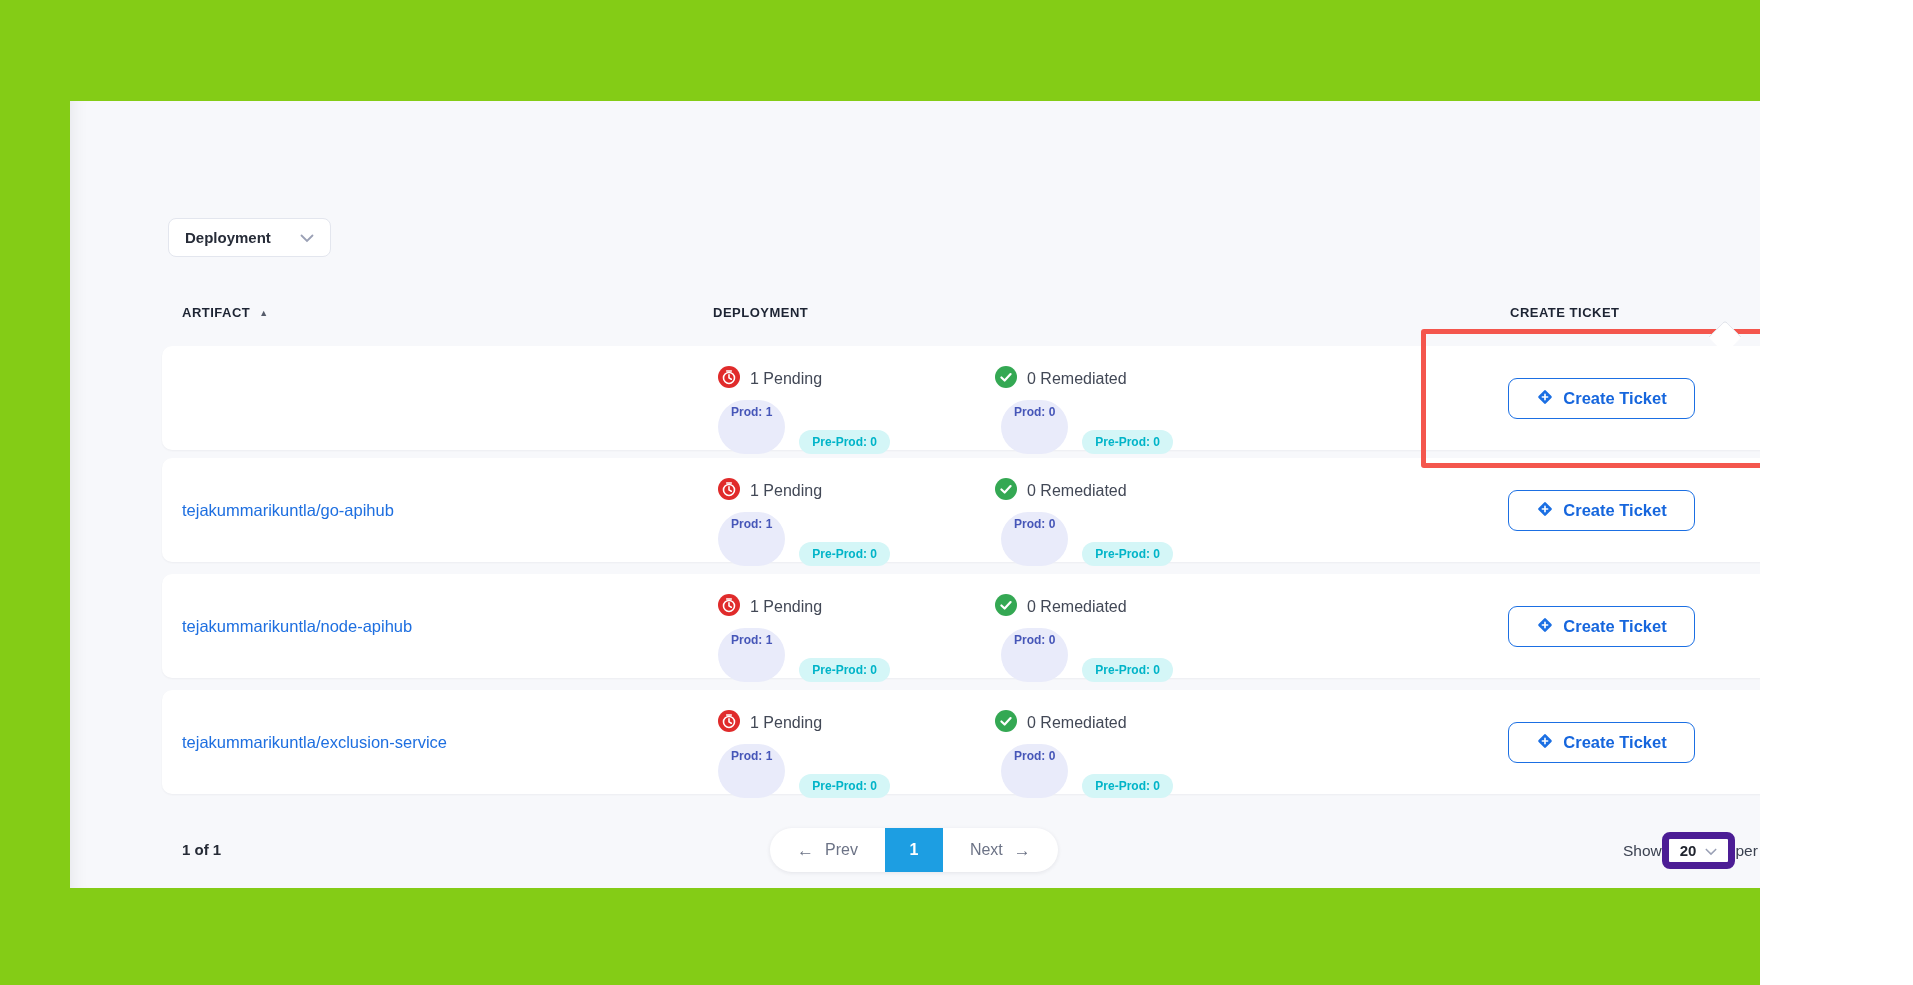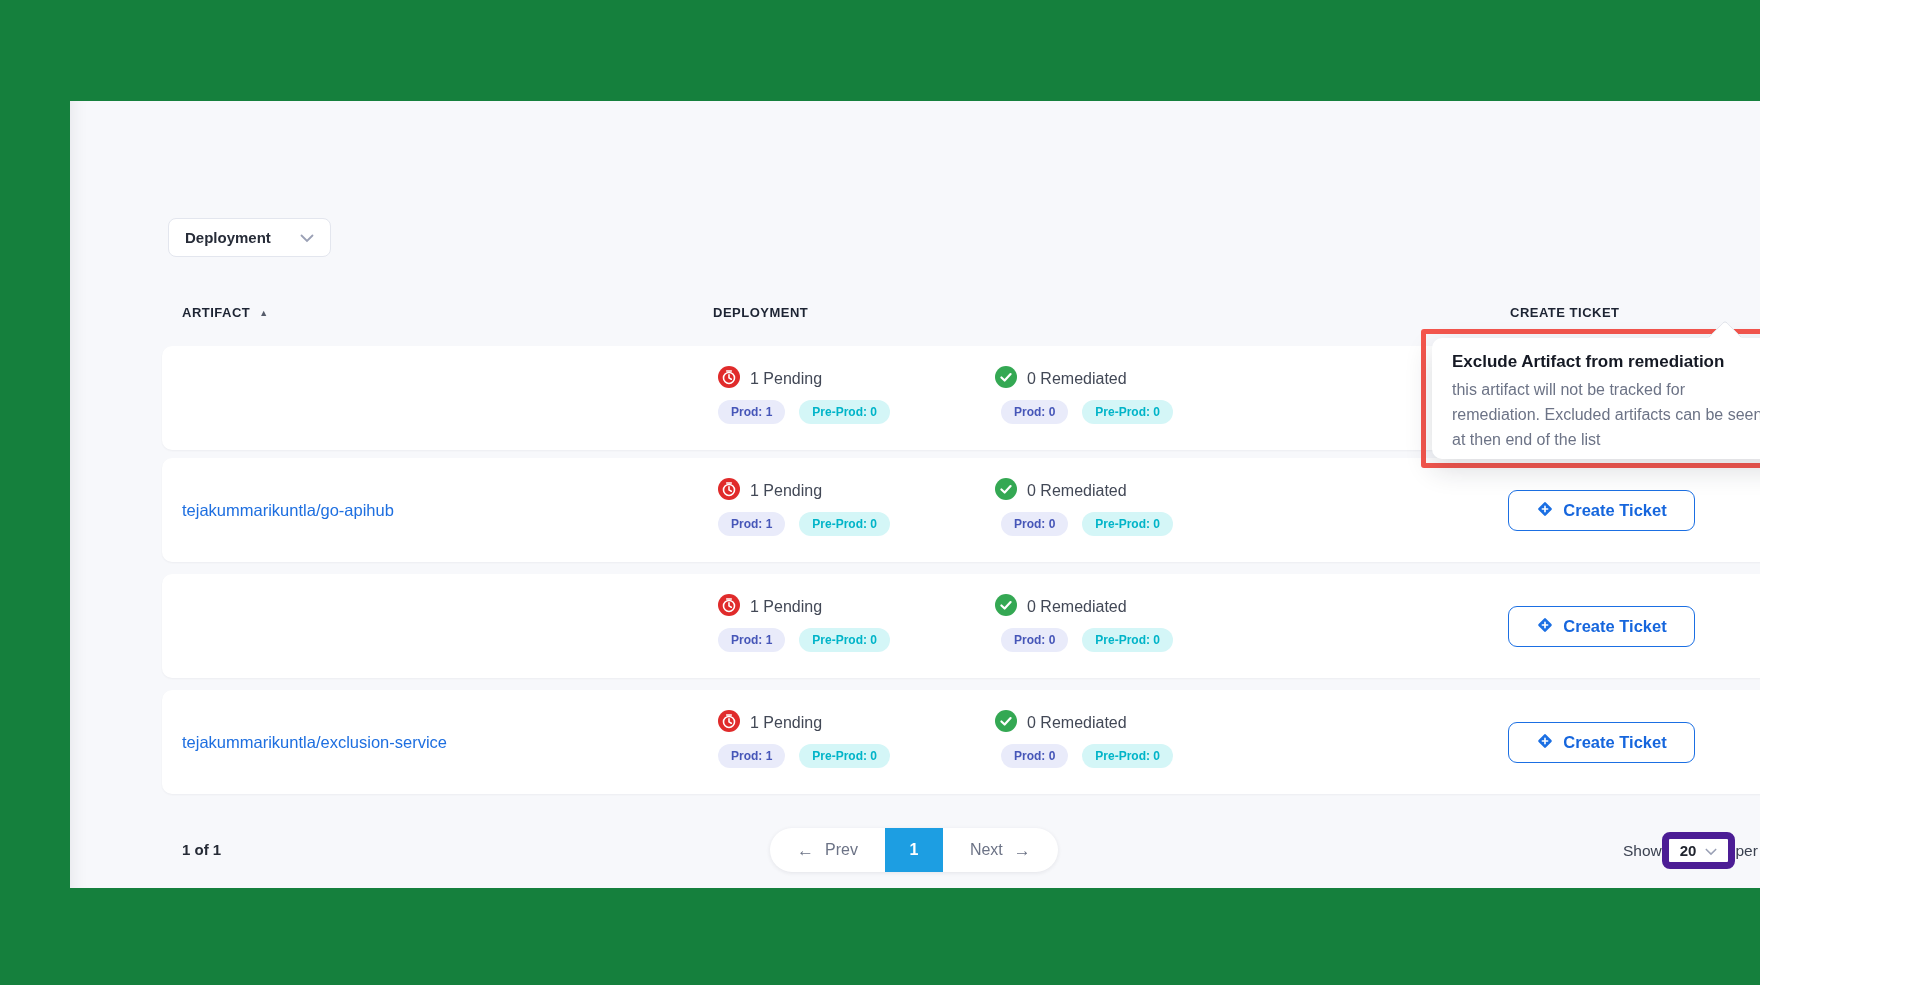--- a/index.html
+++ b/index.html
@@ -1,17 +1,17 @@
 <!DOCTYPE html>
 <html><head>
 <meta charset="utf-8">
 <style>
   * { box-sizing: border-box; margin: 0; padding: 0; }
   html,body { background:#fff; }
-  .page { position:relative; width:1760px; height:985px; background:#15803d;
+  .page { position:relative; width:1760px; height:985px; background:#84cc16;
           font-family:"Liberation Sans", sans-serif; overflow:hidden; }
 
   .panel { position:absolute; left:70px; top:101px; width:1731px; height:787px;
            background:#f7f8fb; box-shadow: inset 16px 0 18px -16px rgba(35,40,60,.10); }
 
   
   .filter-btn { position:absolute; height:39px; background:#fff; border:1px solid #e3e6ee;
                 border-radius:8px; display:flex; align-items:center; justify-content:space-between;
                 padding:0 16px; font-size:15px; font-weight:600; color:#272c38; cursor:pointer; }
   .filter-deployment { left:98px; top:117px; width:163px; }
@@ -33,21 +33,21 @@
   .artifact-link { position:absolute; left:20px; top:0; bottom:0; display:flex; align-items:center;
                    font-size:16.5px; color:#1e6fe0; cursor:pointer; }
   .grp-line1 { position:absolute; top:20px; display:flex; align-items:center; gap:10px;
                font-size:16px; color:#424856; }
   .grp-line2 { position:absolute; top:54px; display:flex; gap:14px; }
   .dep-1 { left:556px; } .dep-2 { left:556px; }
   .rem-1 { left:833px; } .rem-2 { left:839px; }
 
   .pill { border-radius:999px; padding:5px 13px; font-size:12px; font-weight:700; white-space:nowrap; }
   .pill-prod { background:#e9ebfa; color:#4656b8; }
-  .pill-pre  { background:#d4f6f7; color:#00b4c8; }
+  .pill-pre  { background:#d4f6f7; color:#00b4c8;margin-top:30px; }
 
   .create-btn { position:absolute; left:1346px; top:32px; width:187px; height:41px;
                 border:1.6px solid #1b6fe3; border-radius:9px; background:#fff; color:#1666dd;
                 font-weight:700; font-size:16.5px; display:flex; align-items:center;
                 justify-content:center; gap:9px; cursor:pointer; font-family:inherit; }
 
   .kebab { position:absolute; left:1618px; top:0; height:100%; width:30px; display:flex;
            flex-direction:column; justify-content:center; align-items:center; gap:4px; cursor:pointer; }
   .kebab i { width:5px; height:5px; border-radius:50%; display:block; }
   .kebab-blue i { background:#1b6fe3; }
@@ -186,20 +186,21 @@
         <span>Create Ticket</span>
       </button>
       <div class="kebab kebab-gray">
           <i></i>
           <i></i>
           <i></i>
         </div>
     </div>
 
     <div class="row row-3">
+      <a class="artifact-link">tejakummarikuntla/node-apihub</a>
       <div class="grp-line1 dep-1">
         <span><svg width="22" height="22" viewBox="0 0 24 24">
               <circle cx="12" cy="12" r="12" fill="#e02b2b"></circle>
               <circle cx="12" cy="13" r="6" stroke="#fff" stroke-width="1.7" fill="none"></circle>
               <path d="M12 13 L12 9.5 M12 13 L14.5 14.5 M9.5 5.5 L14.5 5.5" stroke="#fff" stroke-width="1.7" stroke-linecap="round"></path>
             </svg></span>
         <span>1 Pending</span>
       </div>
       <div class="grp-line2 dep-2">
         <span class="pill pill-prod">Prod: 1</span>
@@ -291,24 +292,20 @@
               <path d="M1.5 1.5 L7 7 L12.5 1.5" stroke="#9aa0b5" stroke-width="1.8" fill="none" stroke-linecap="round"></path>
             </svg>
         </span>
       </div>
       <span>per page</span>
     </div>
   </div>
 
   <div class="hl-box"></div>
   <div class="tip-caret"></div>
-  <div class="tip">
-    <h4>Exclude Artifact from remediation</h4>
-    <p>this artifact will not be tracked for remediation. Excluded artifacts can be seen at then end of the list</p>
-  </div>
 
   <div class="aida">
     <span>
       <svg width="30" height="30" viewBox="0 0 24 24">
         <g>
           <ellipse cx="12" cy="5.2" rx="3" ry="4.2" fill="#8b5cf6" transform="rotate(0 12 12)"></ellipse>
           <ellipse cx="12" cy="5.2" rx="3" ry="4.2" fill="#6d28d9" transform="rotate(60 12 12)"></ellipse>
           <ellipse cx="12" cy="5.2" rx="3" ry="4.2" fill="#8b5cf6" transform="rotate(120 12 12)"></ellipse>
           <ellipse cx="12" cy="5.2" rx="3" ry="4.2" fill="#7c3aed" transform="rotate(180 12 12)"></ellipse>
           <ellipse cx="12" cy="5.2" rx="3" ry="4.2" fill="#6d28d9" transform="rotate(240 12 12)"></ellipse>

